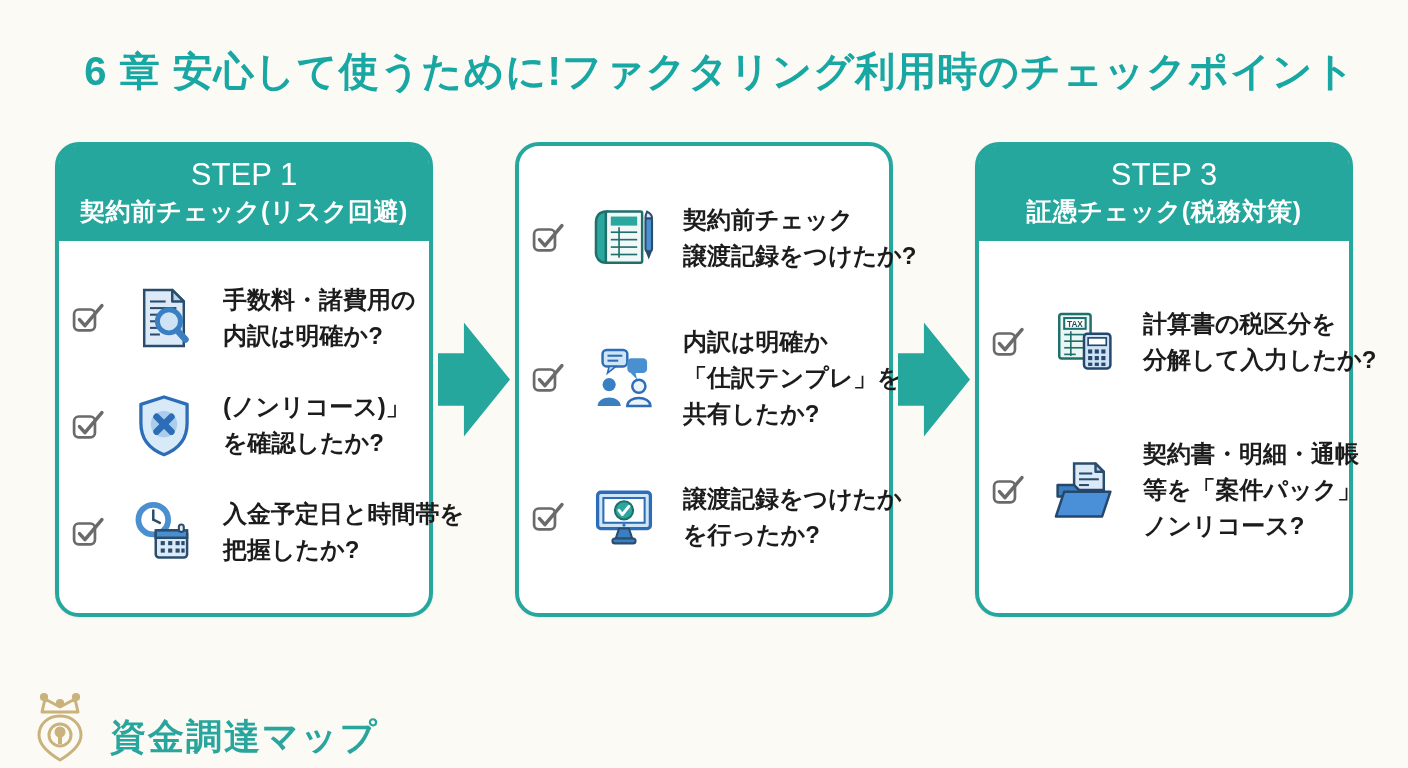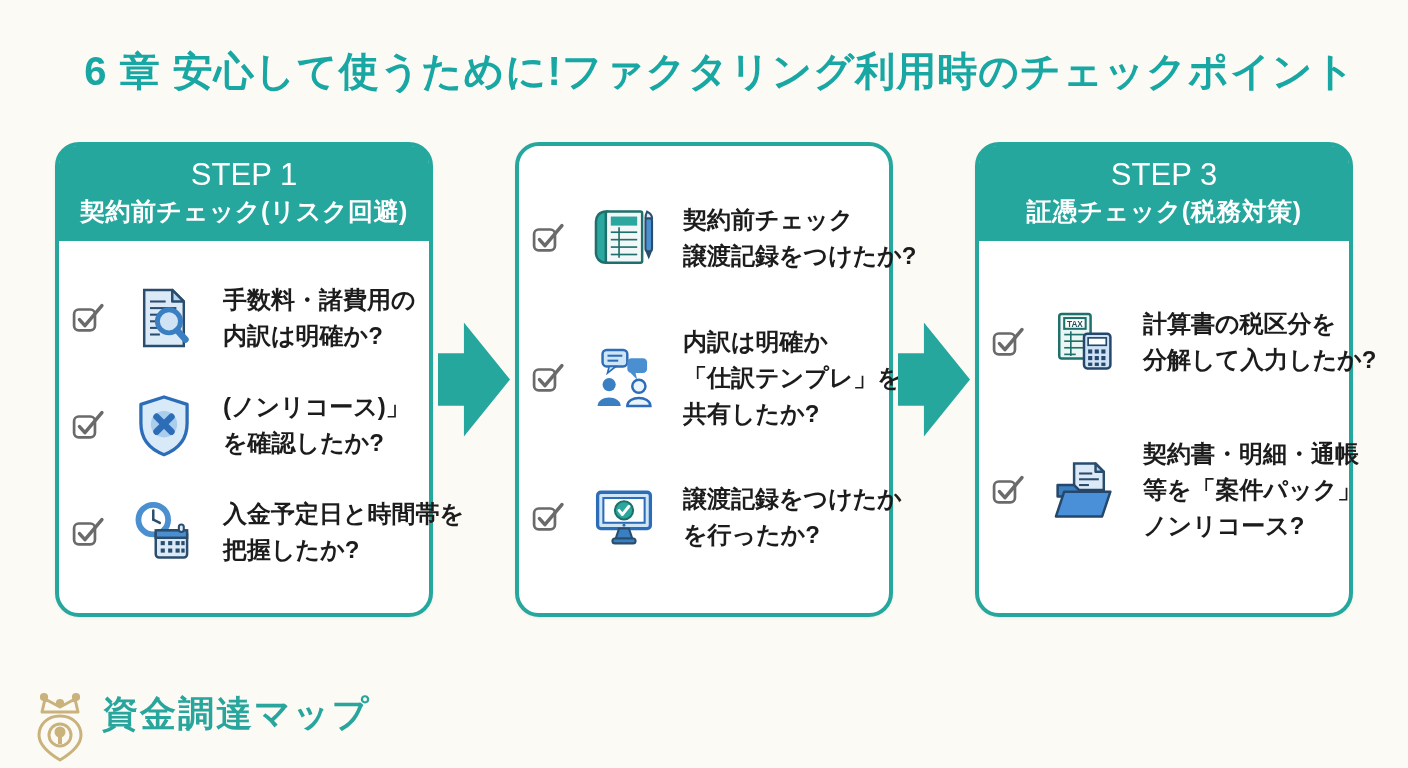--- a/index.html
+++ b/index.html
@@ -41,21 +41,21 @@
   .item-icon{width:66px;height:66px;flex:0 0 66px;}
   .item-text{font-size:24px;font-weight:800;line-height:36px;}
   .item-text .line{display:block;white-space:nowrap;}
   .arrow-col{width:82px;display:flex;align-items:center;justify-content:center;}
   .block-arrow{
     width:72px;height:114px;background:#25a79e;
     clip-path:polygon(0 27%,36% 27%,36% 0,100% 50%,36% 100%,36% 73%,0 73%);
   }
   .footer-logo{
     position:absolute;left:28px;bottom:6px;
-    display:flex;align-items:flex-start;gap:10px;
+    display:flex;align-items:flex-end;gap:18px;
   }
   .logo-text{font-size:36px;font-weight:700;color:#28a59c;letter-spacing:2px;}
   svg{display:block;}
 </style>
 </head>
 <body>
 
 <h1 class="page-title">6 章 安心して使うために!ファクタリング利用時のチェックポイント</h1>
 
 <div class="steps-row">

